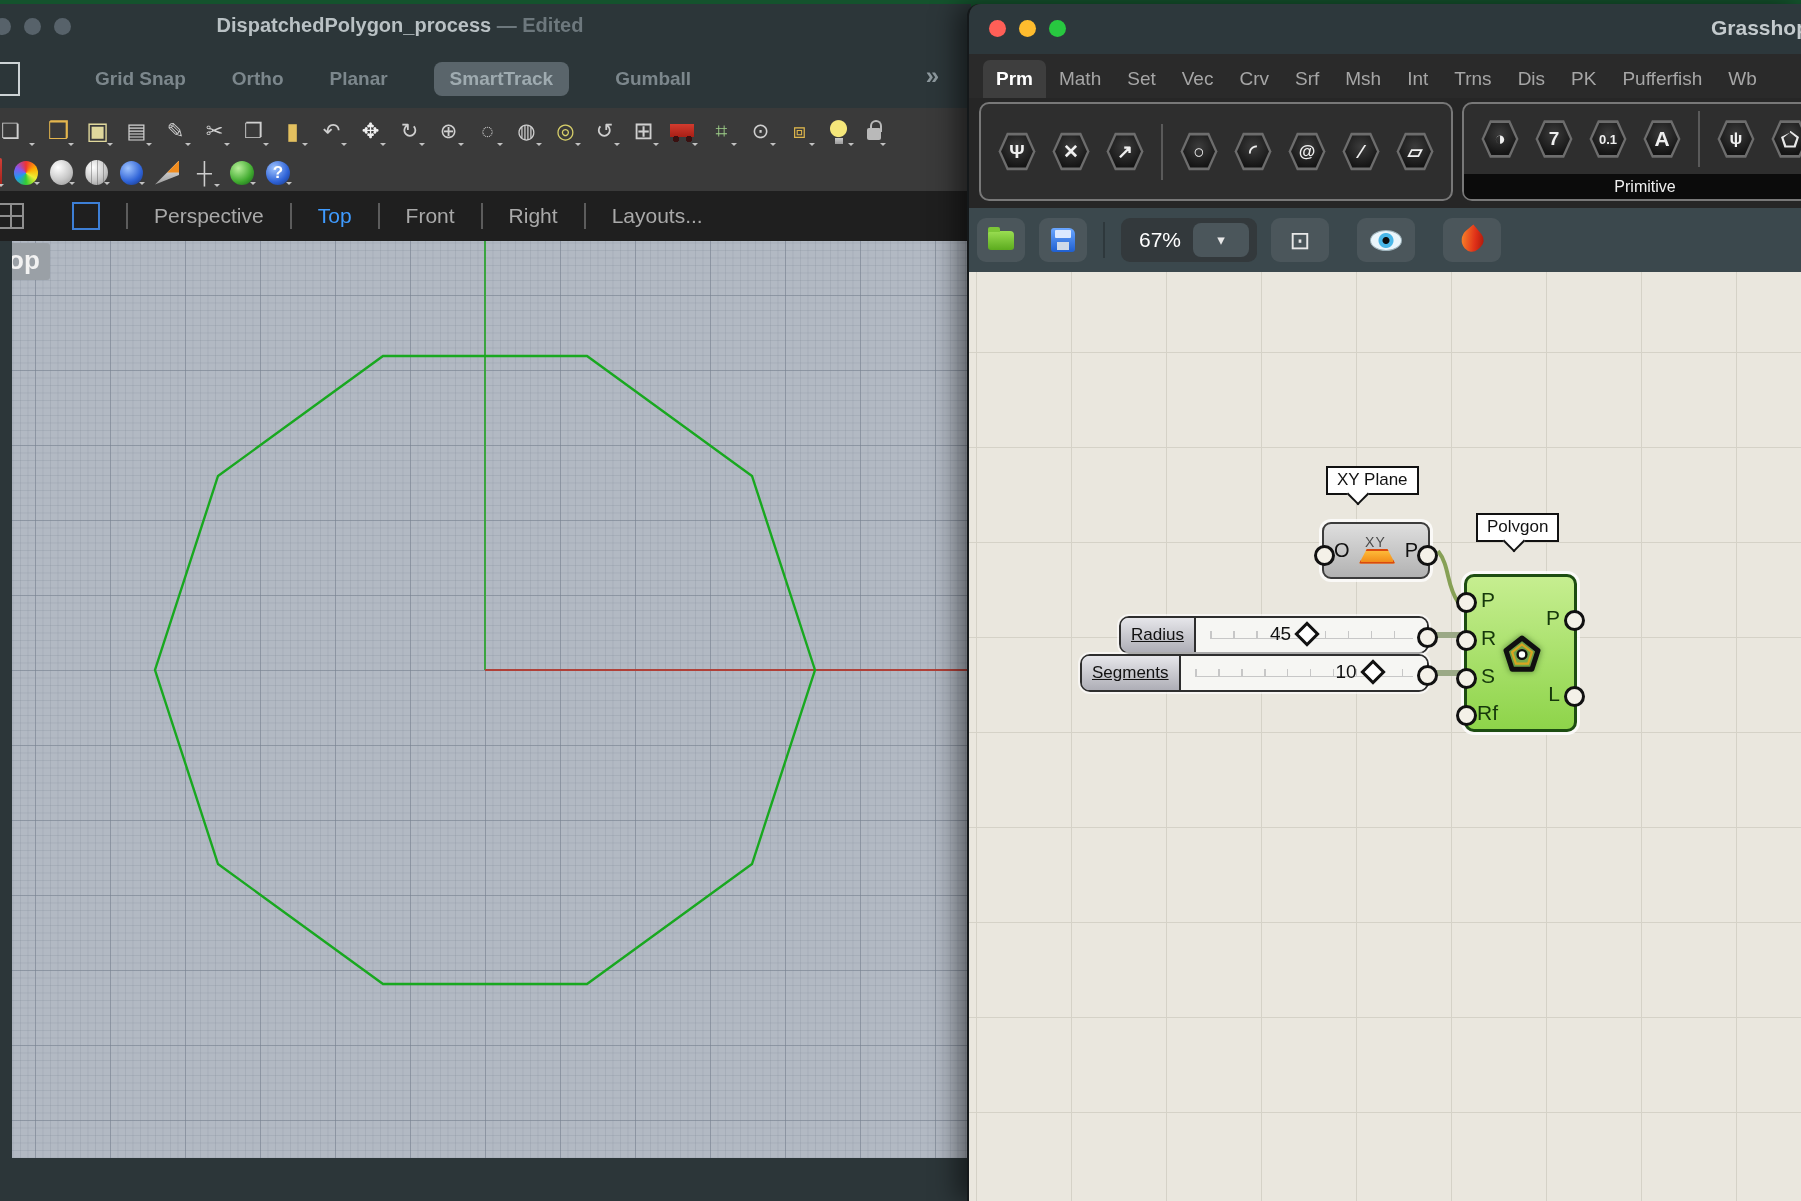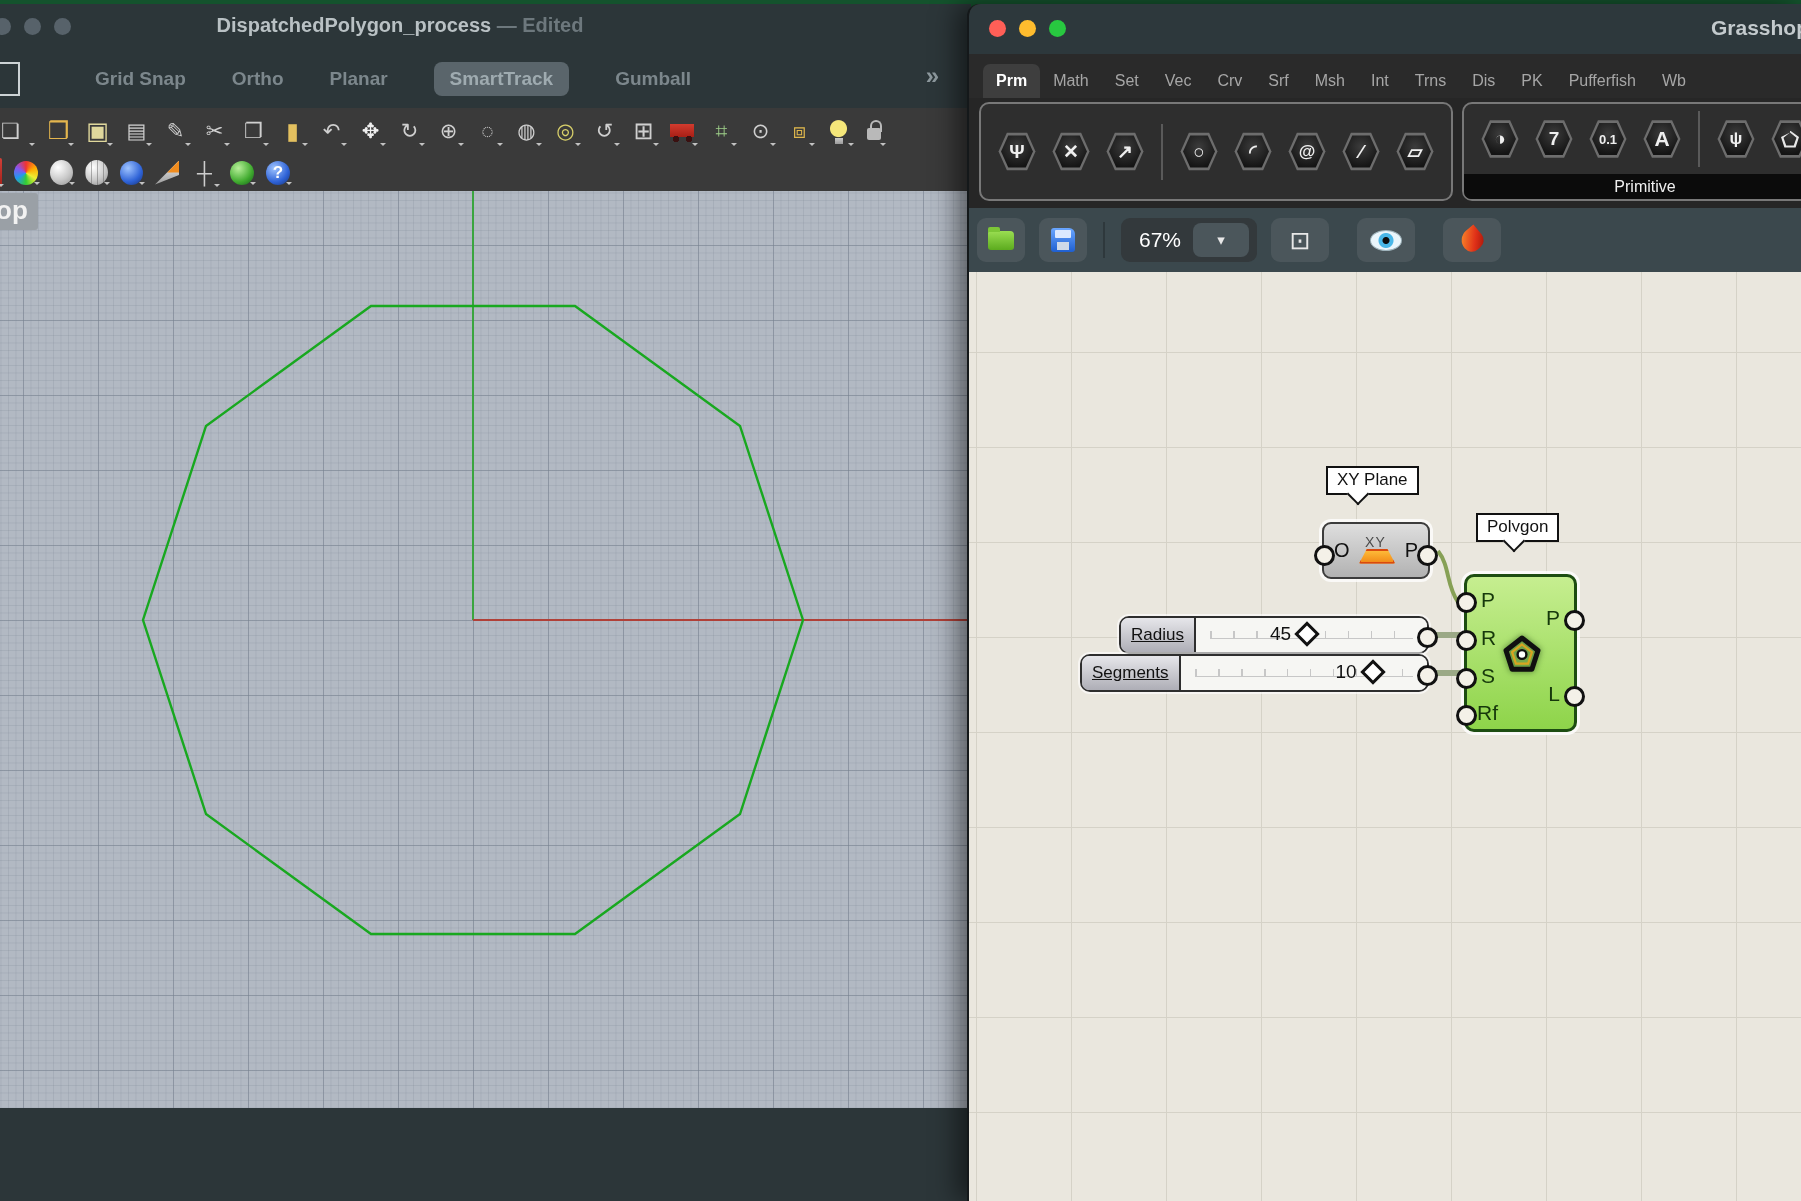--- a/index.html
+++ b/index.html
@@ -83,32 +83,32 @@
   .vp-name{font-size:21px;color:#a9a9a9;}
   .vp-name.active{color:#3f9bff;}
   
   .rcanvas{position:relative;height:917px;background:#b2b9c3;overflow:hidden;
     background-image:
       linear-gradient(to right,rgba(120,130,145,.55) 1px,transparent 1px),
       linear-gradient(to bottom,rgba(120,130,145,.55) 1px,transparent 1px),
       linear-gradient(to right,rgba(130,140,155,.25) 1px,transparent 1px),
       linear-gradient(to bottom,rgba(130,140,155,.25) 1px,transparent 1px);
     background-size:75px 75px,75px 75px,7.5px 7.5px,7.5px 7.5px;
-    background-position:23px 54px,23px 54px,0.5px 1.5px,0.5px 1.5px;}
+    background-position:23px 54px,23px 54px,0.5px 1.5px,0.5px 1.5px;margin-left:12px;}
   .vp-tag{position:absolute;left:-18px;top:2px;padding:2px 10px 4px 14px;background:#9aa0a6;
     color:#f2f2f2;font-size:26px;font-weight:bold;border-radius:3px;}
   .rcanvas svg{position:absolute;left:0;top:0;}
   
   .gh{position:absolute;left:967px;top:4px;width:834px;height:1197px;background:#2b2b2b;
     border-radius:12px 0 0 0;box-shadow:-10px 0 26px rgba(0,0,0,.5);overflow:hidden;border-left:2px solid #14181a;}
   .g-title{position:relative;height:50px;background:#2d383c;border-radius:12px 0 0 0;}
   .g-title .lights{left:20px;top:16px;}
   .g-title-text{position:absolute;right:-6px;top:12px;font-size:21px;font-weight:bold;color:#c3cacd;white-space:nowrap;}
   .g-tabrow{display:flex;align-items:flex-end;height:44px;background:#2a2a2a;padding-left:14px;}
-  .gtab{padding:8px 13px;font-size:16px;color:#a6a6a6;white-space:nowrap;}
+  .gtab{padding:8px 13px;font-size:19px;color:#a6a6a6;white-space:nowrap;}
   .gtab.active{background:#3e3e3e;color:#fff;font-weight:bold;border-radius:7px 7px 0 0;}
   
   .g-panels{position:relative;height:106px;background:#262626;display:flex;gap:9px;padding:4px 0 0 10px;}
   .gpanel{position:relative;border:2px solid #787878;border-radius:10px;background:#2e2e2e;height:95px;
     display:flex;flex-direction:column;}
   .gpanel .hexrow{flex:1;display:flex;align-items:center;gap:10px;padding:0 14px;}
   .hexsep{width:2px;height:56px;background:#5a5a5a;margin:0 4px;}
   .hex{width:44px;height:40px;background:#6d6d6d;clip-path:polygon(8% 50%,27% 3%,73% 3%,92% 50%,73% 97%,27% 97%);
     display:flex;align-items:center;justify-content:center;}
   .hex i{width:38px;height:34px;background:radial-gradient(circle at 50% 35%,#3c3c3c,#141414 70%);
@@ -309,20 +309,39 @@
           <i></i>
         </span>
         <span class="icn icn-globe">
           <i></i>
         </span>
         <span class="icn icn-help">
           <i></i>
         </span>
       </div>
 
+    <div class="vpbar">
+      <span class="vp-grid-icon">
+          <i></i>
+          <i></i>
+          <i></i>
+          <i></i>
+        </span>
+      <span class="vp-square-icon"></span>
+      <span class="vp-sep"></span>
+      <span class="vp-name">Perspective</span>
+      <span class="vp-sep"></span>
+      <span class="vp-name active">Top</span>
+      <span class="vp-sep"></span>
+      <span class="vp-name">Front</span>
+      <span class="vp-sep"></span>
+      <span class="vp-name">Right</span>
+      <span class="vp-sep"></span>
+      <span class="vp-name">Layouts...</span>
+    </div>
 
     <div class="rcanvas">
       <div class="vp-tag">op</div>
       <svg width="971" height="917">
         <line x1="473" y1="0" x2="473" y2="429" stroke="#3aa53f" stroke-width="2"></line>
         <line x1="473" y1="429" x2="971" y2="429" stroke="#b04038" stroke-width="2"></line>
         <polygon points="803,429 740,235 575,115 371,115 206,235 143,429 206,623 371,743 575,743 740,623" fill="none" stroke="#18a81f" stroke-width="2.4"></polygon>
       </svg>
     </div>
   </div>

